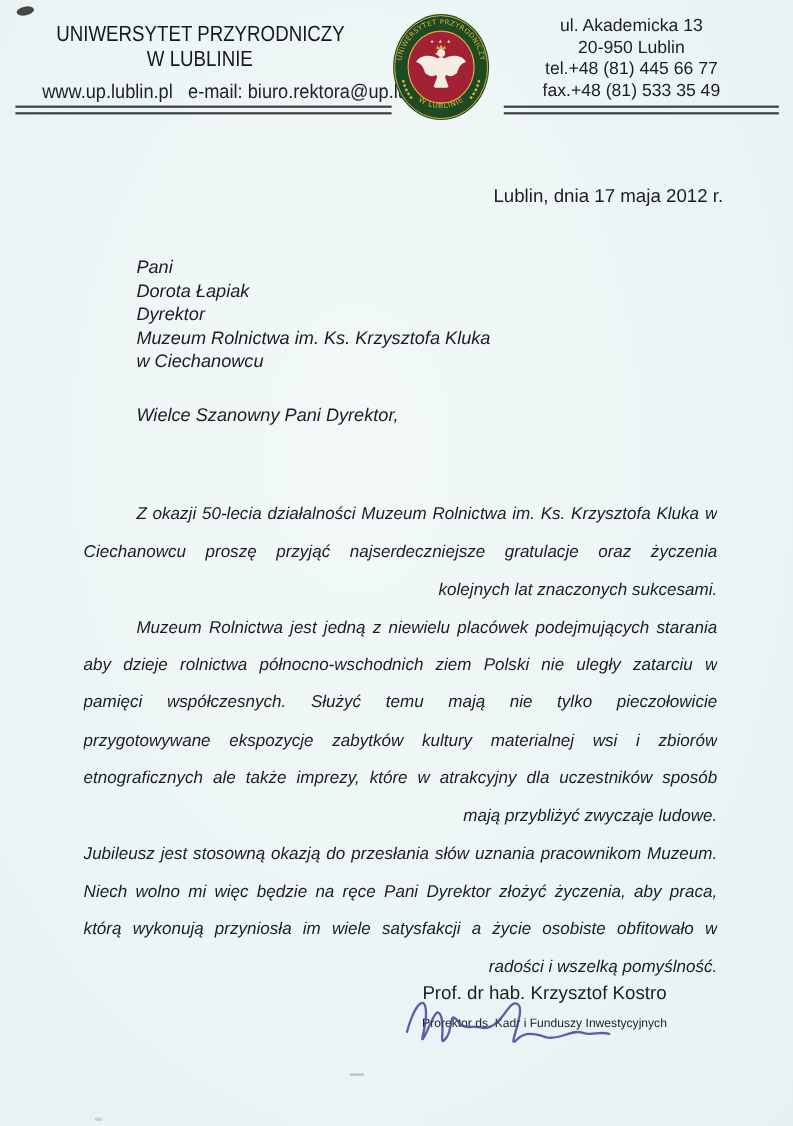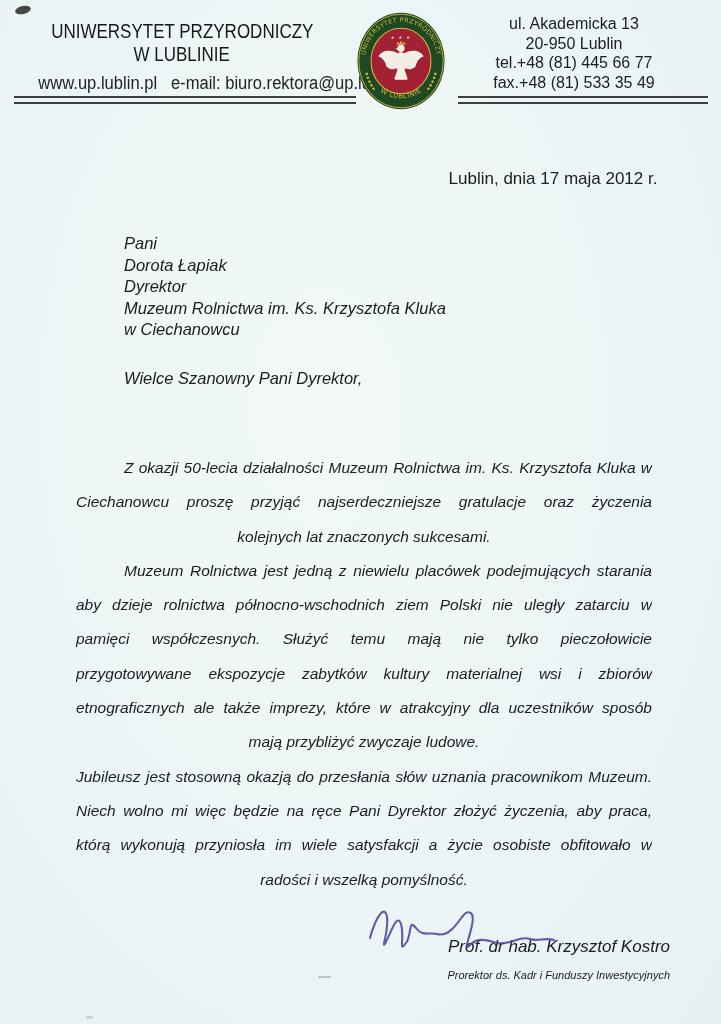--- a/index.html
+++ b/index.html
@@ -28,25 +28,25 @@
   
   .date{position:absolute;left:448px;top:169px;width:210px;text-align:center;
         font-size:17px;color:#1c1c22;}
   .addressee{position:absolute;left:124px;top:233px;font-style:italic;font-size:16.5px;color:#1c1c22;}
   .addr-line{line-height:21.5px;white-space:nowrap;}
   .salutation{position:absolute;left:124px;top:369px;font-style:italic;font-size:16.5px;color:#1c1c22;white-space:nowrap;}
   .letter-body{position:absolute;left:76px;top:428px;width:576px;
                font-style:italic;font-size:15.5px;color:#1c1c22;margin-top:23px;}
   .body-line{height:34.3px;line-height:34.3px;overflow:hidden;}
   .body-line.just{text-align:justify;text-align-last:justify;}
-  .body-line.left{text-align:center;}
+  .body-line.left{text-align:right;}
   .body-line.indent{text-indent:48px;}
   
-  .sig-block{position:absolute;left:320px;top:934px;width:350px;text-align:right;
-             font-style:italic;color:#1c1c22;}
+  .sig-block{position:absolute;left:320px;top:890px;width:350px;text-align:center;
+             color:#1c1c22;}
   .sig-name{font-size:17px;line-height:26px;white-space:nowrap;}
   .sig-title{font-size:11px;line-height:22px;margin-top:4px;white-space:nowrap;}
   .sig-ink{position:absolute;left:358px;top:888px;width:212px;height:78px;z-index:4;pointer-events:none;}
   
   .artifact{position:absolute;background:#1c1c1c;}
   .art-1{left:15px;top:6px;width:16px;height:8px;border-radius:50%;opacity:.8;transform:rotate(-12deg);}
   .art-2{left:318px;top:976px;width:13px;height:2px;background:#8da4a4;opacity:.6;border-radius:1px;}
   .art-3{left:86px;top:1016px;width:7px;height:3px;background:#9db1b1;opacity:.5;border-radius:2px;}
 </style>
 </head>

